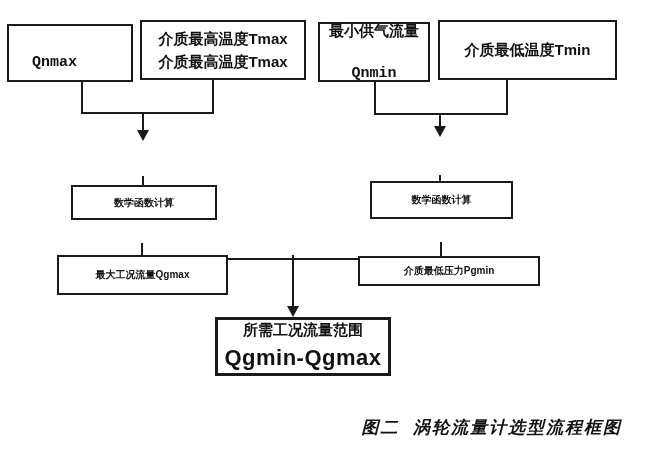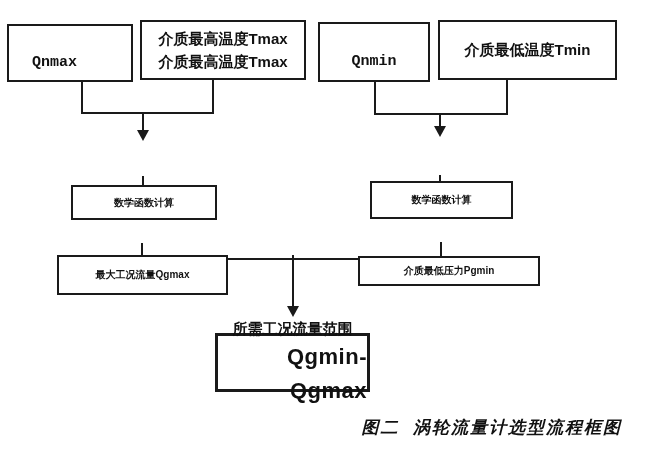--- a/index.html
+++ b/index.html
@@ -102,20 +102,21 @@
   <div class="node align-left" style="left:7px; top:24px; width:126px; height:58px;">
     <div class="l2 mono">Qnmax</div>
   </div>
 
   <div class="node" style="left:140px; top:20px; width:166px; height:60px;">
     <div class="l1">介质最高温度Tmax</div>
     <div class="l2">介质最高温度Tmax</div>
   </div>
 
   <div class="node" style="left:318px; top:22px; width:112px; height:60px;">
+    <div class="l1">最小供气流量</div>
     <div class="l2 mono">Qnmin</div>
   </div>
 
   <div class="node" style="left:438px; top:20px; width:179px; height:60px;">
     <div class="l2">介质最低温度Tmin</div>
   </div>
 
   <div class="node single" style="left:71px; top:141px; width:146px; height:35px;">
     <div>数学函数计算</div>
   </div>
@@ -125,20 +126,20 @@
   </div>
 
   <div class="node single big" style="left:57px; top:211px; width:171px; height:40px;">
     <div>最大工况流量Qgmax</div>
   </div>
 
   <div class="node single big" style="left:358px; top:212px; width:182px; height:30px;">
     <div>介质最低压力Pgmin</div>
   </div>
 
-  <div class="node result" style="left:215px; top:333px; width:155px; height:59px;text-align:right;">
+  <div class="node result" style="left:215px; top:317px; width:176px; height:59px;text-align:right;">
     <div class="l1">所需工况流量范围</div>
     <div class="l2">Qgmin-Qgmax</div>
   </div>
 
   <div class="caption">图二  涡轮流量计选型流程框图</div>
 
 </div>
 
 </body></html>

